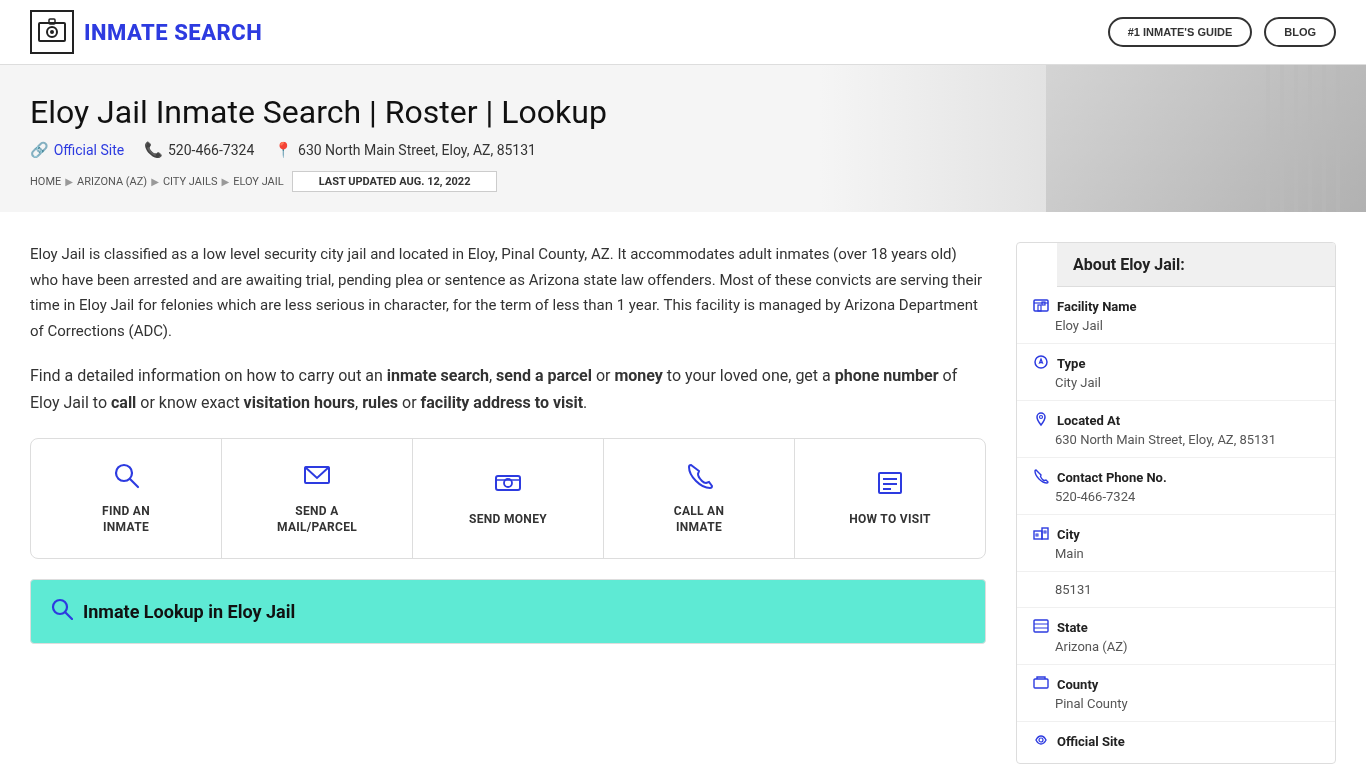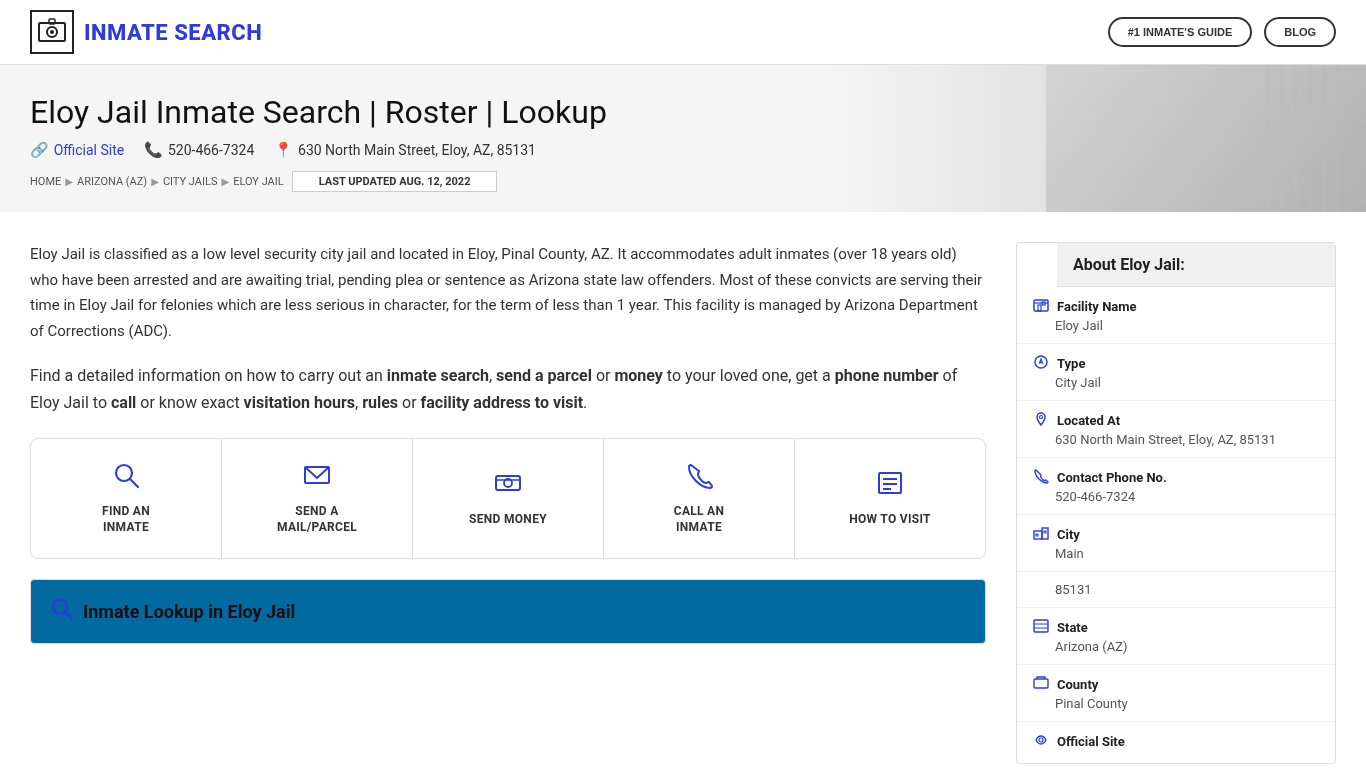--- a/index.html
+++ b/index.html
@@ -169,21 +169,21 @@
       border-right: 1px solid #ddd;
       cursor: pointer;
       text-align: center;
     }
     .action-card:last-child { border-right: none; }
     .action-card .card-icon { font-size: 28px; color: #2d3be0; margin-bottom: 8px; }
     .action-card .card-label { font-size: 12px; font-weight: 700; color: #333; text-transform: uppercase; letter-spacing: 0.3px; line-height: 1.3; }
 
     
     #lookup-section {
-      background: #0369a1;
+      background: #5eead4;
       border: 1px solid #ddd;
       border-radius: 4px;
       padding: 18px 20px;
     }
     #lookup-header {
       display: flex;
       align-items: center;
       gap: 10px;
       font-size: 18px;
       font-weight: 700;

